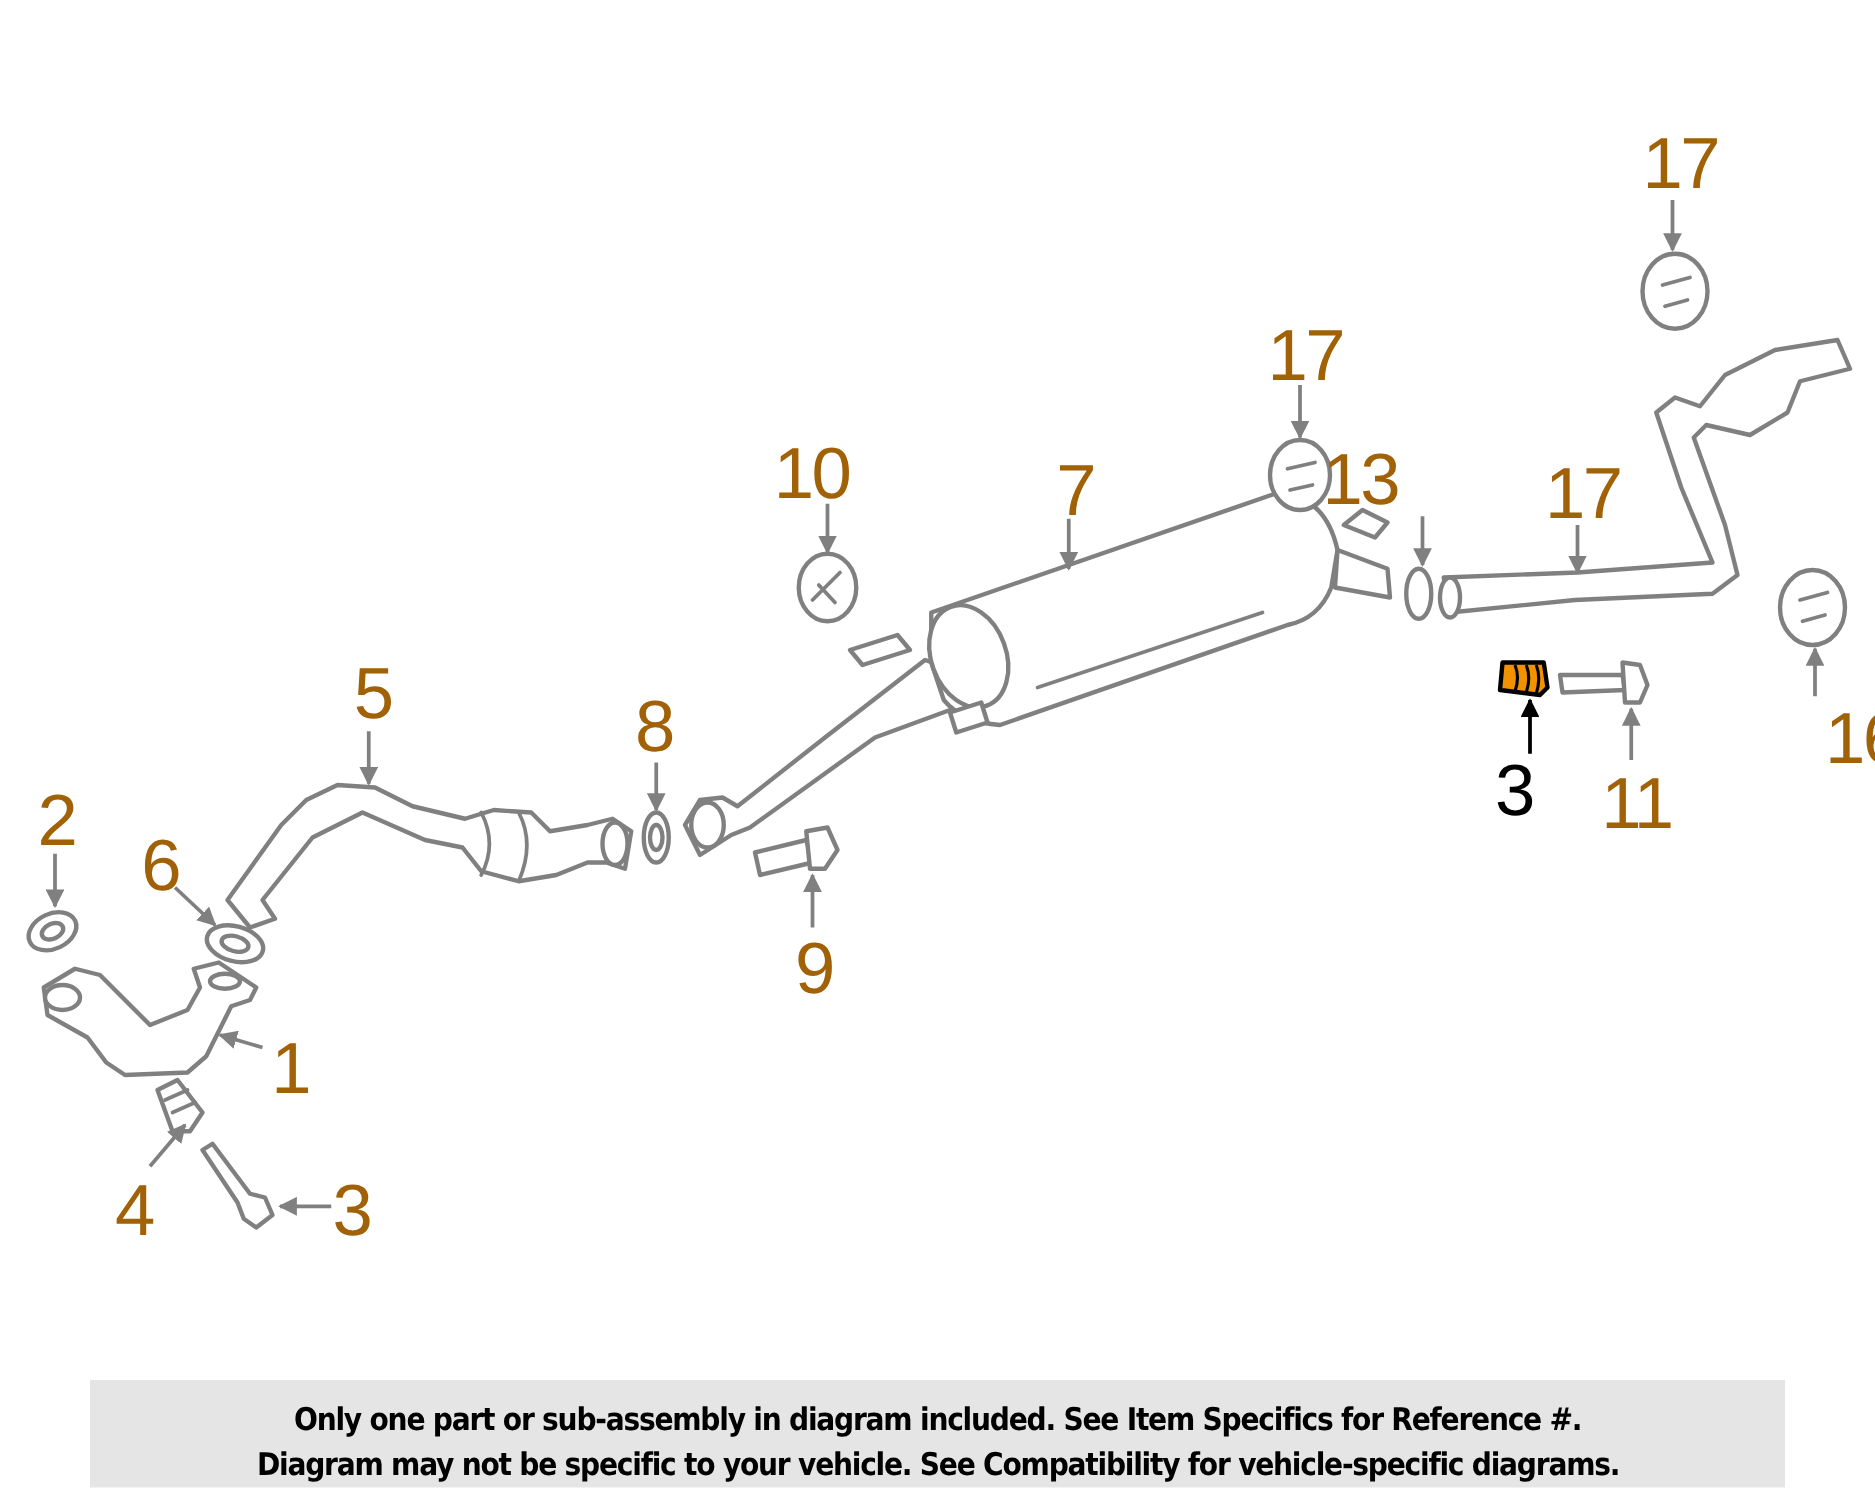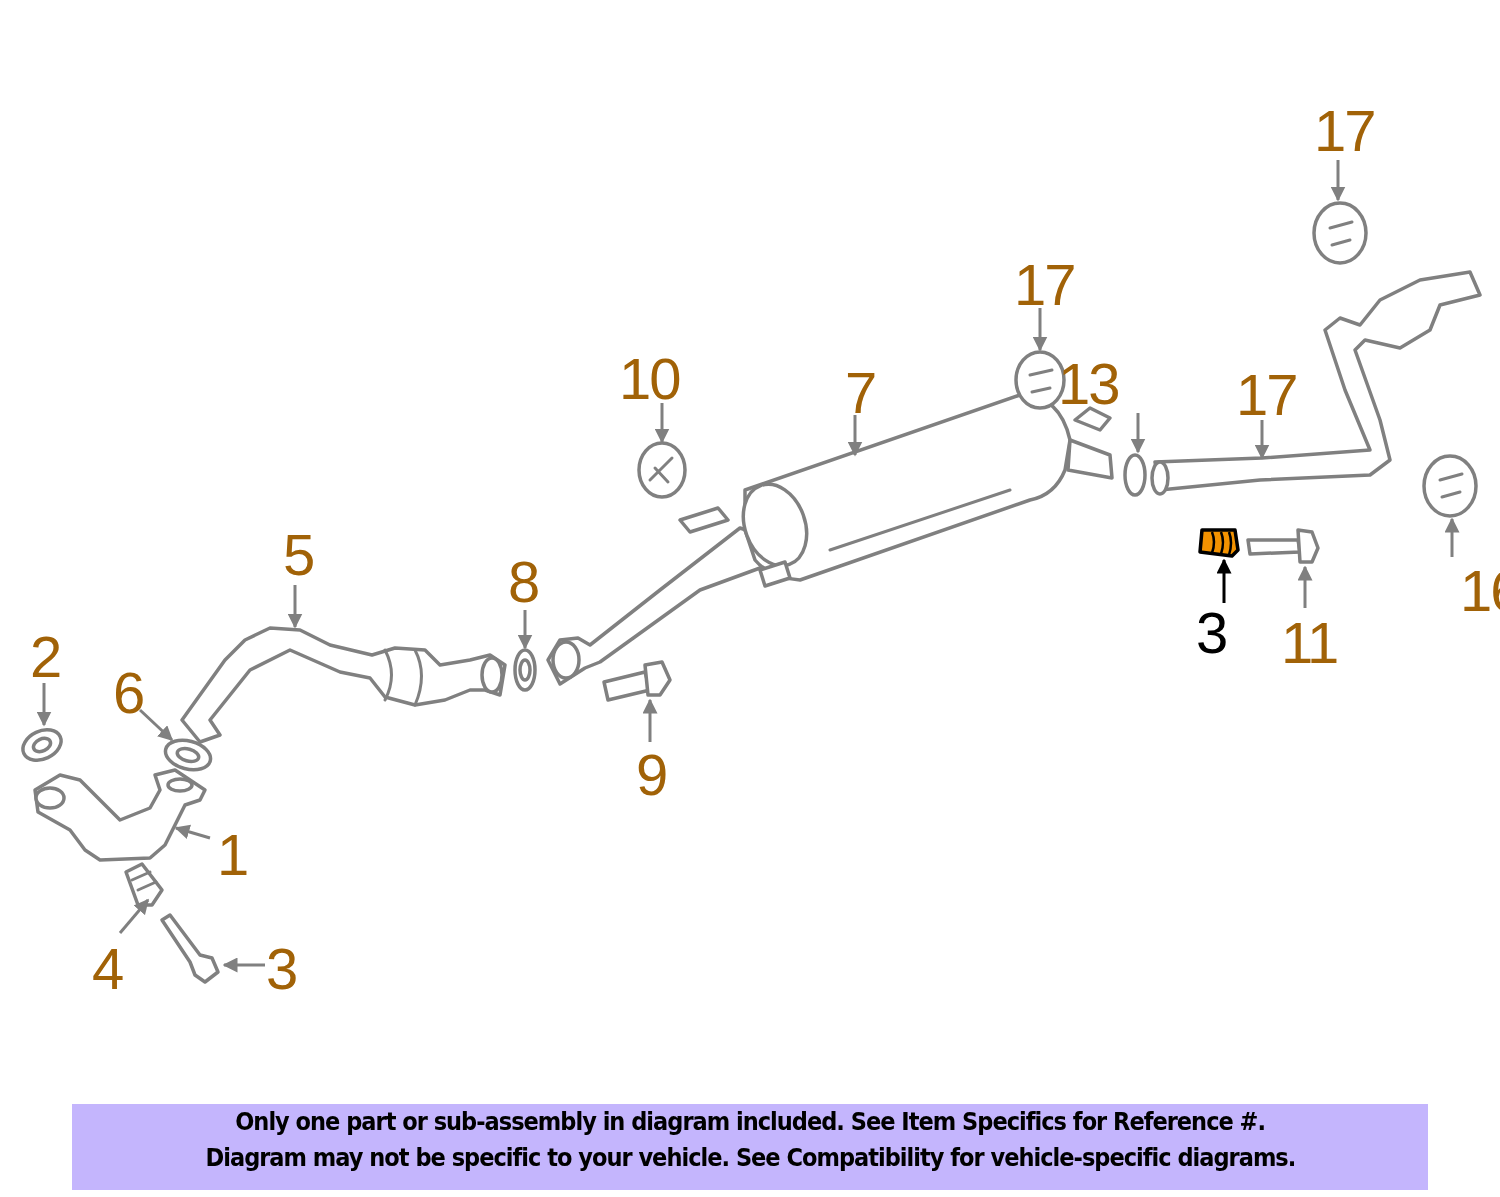--- a/index.html
+++ b/index.html
@@ -1,20 +1,20 @@
 <!DOCTYPE html>
 <html><head>
   <meta charset="utf-8">
   <style>
     html, body { margin: 0; padding: 0; background: #ffffff; }
     body { width: 1500px; height: 1197px; position: relative; overflow: hidden; font-family: "Liberation Sans", sans-serif; }
     #diagram { position: absolute; left: 0; top: 0; width: 1500px; height: 1197px; }
     .callout { position: absolute; font-family: "Liberation Sans", sans-serif; font-size: 58px; color: #a16207; line-height: 1; letter-spacing: -2px; }
     .callout.highlight { color: #000000; }
-    #disclaimer { position: absolute; left: 72px; top: 1104px; width: 1356px; height: 86px; background: #c4b5fd; display: flex; flex-direction: column; justify-content: flex-start; align-items: center; }
+    #disclaimer { position: absolute; left: 72px; top: 1104px; width: 1356px; height: 86px; background: #e5e5e5; display: flex; flex-direction: column; justify-content: flex-end; align-items: center; }
     #disclaimer .line { font-family: "DejaVu Sans", sans-serif; font-weight: bold; font-size: 25px; color: #000; letter-spacing: -1.1px; line-height: 36px; white-space: nowrap; transform: scaleX(0.9); }
     svg .part { fill: #ffffff; stroke: #808080; stroke-width: 3.5; stroke-linejoin: round; stroke-linecap: round; }
     svg .line { fill: none; stroke: #808080; stroke-width: 3; stroke-linecap: round; }
     svg .arrow { fill: none; stroke: #808080; stroke-width: 3; }
     svg .arrow.dark { stroke: #000; }
     svg .hl { fill: #f39200; stroke: #000; stroke-width: 3.5; stroke-linejoin: round; }
   </style>
 </head>
 <body>
 

